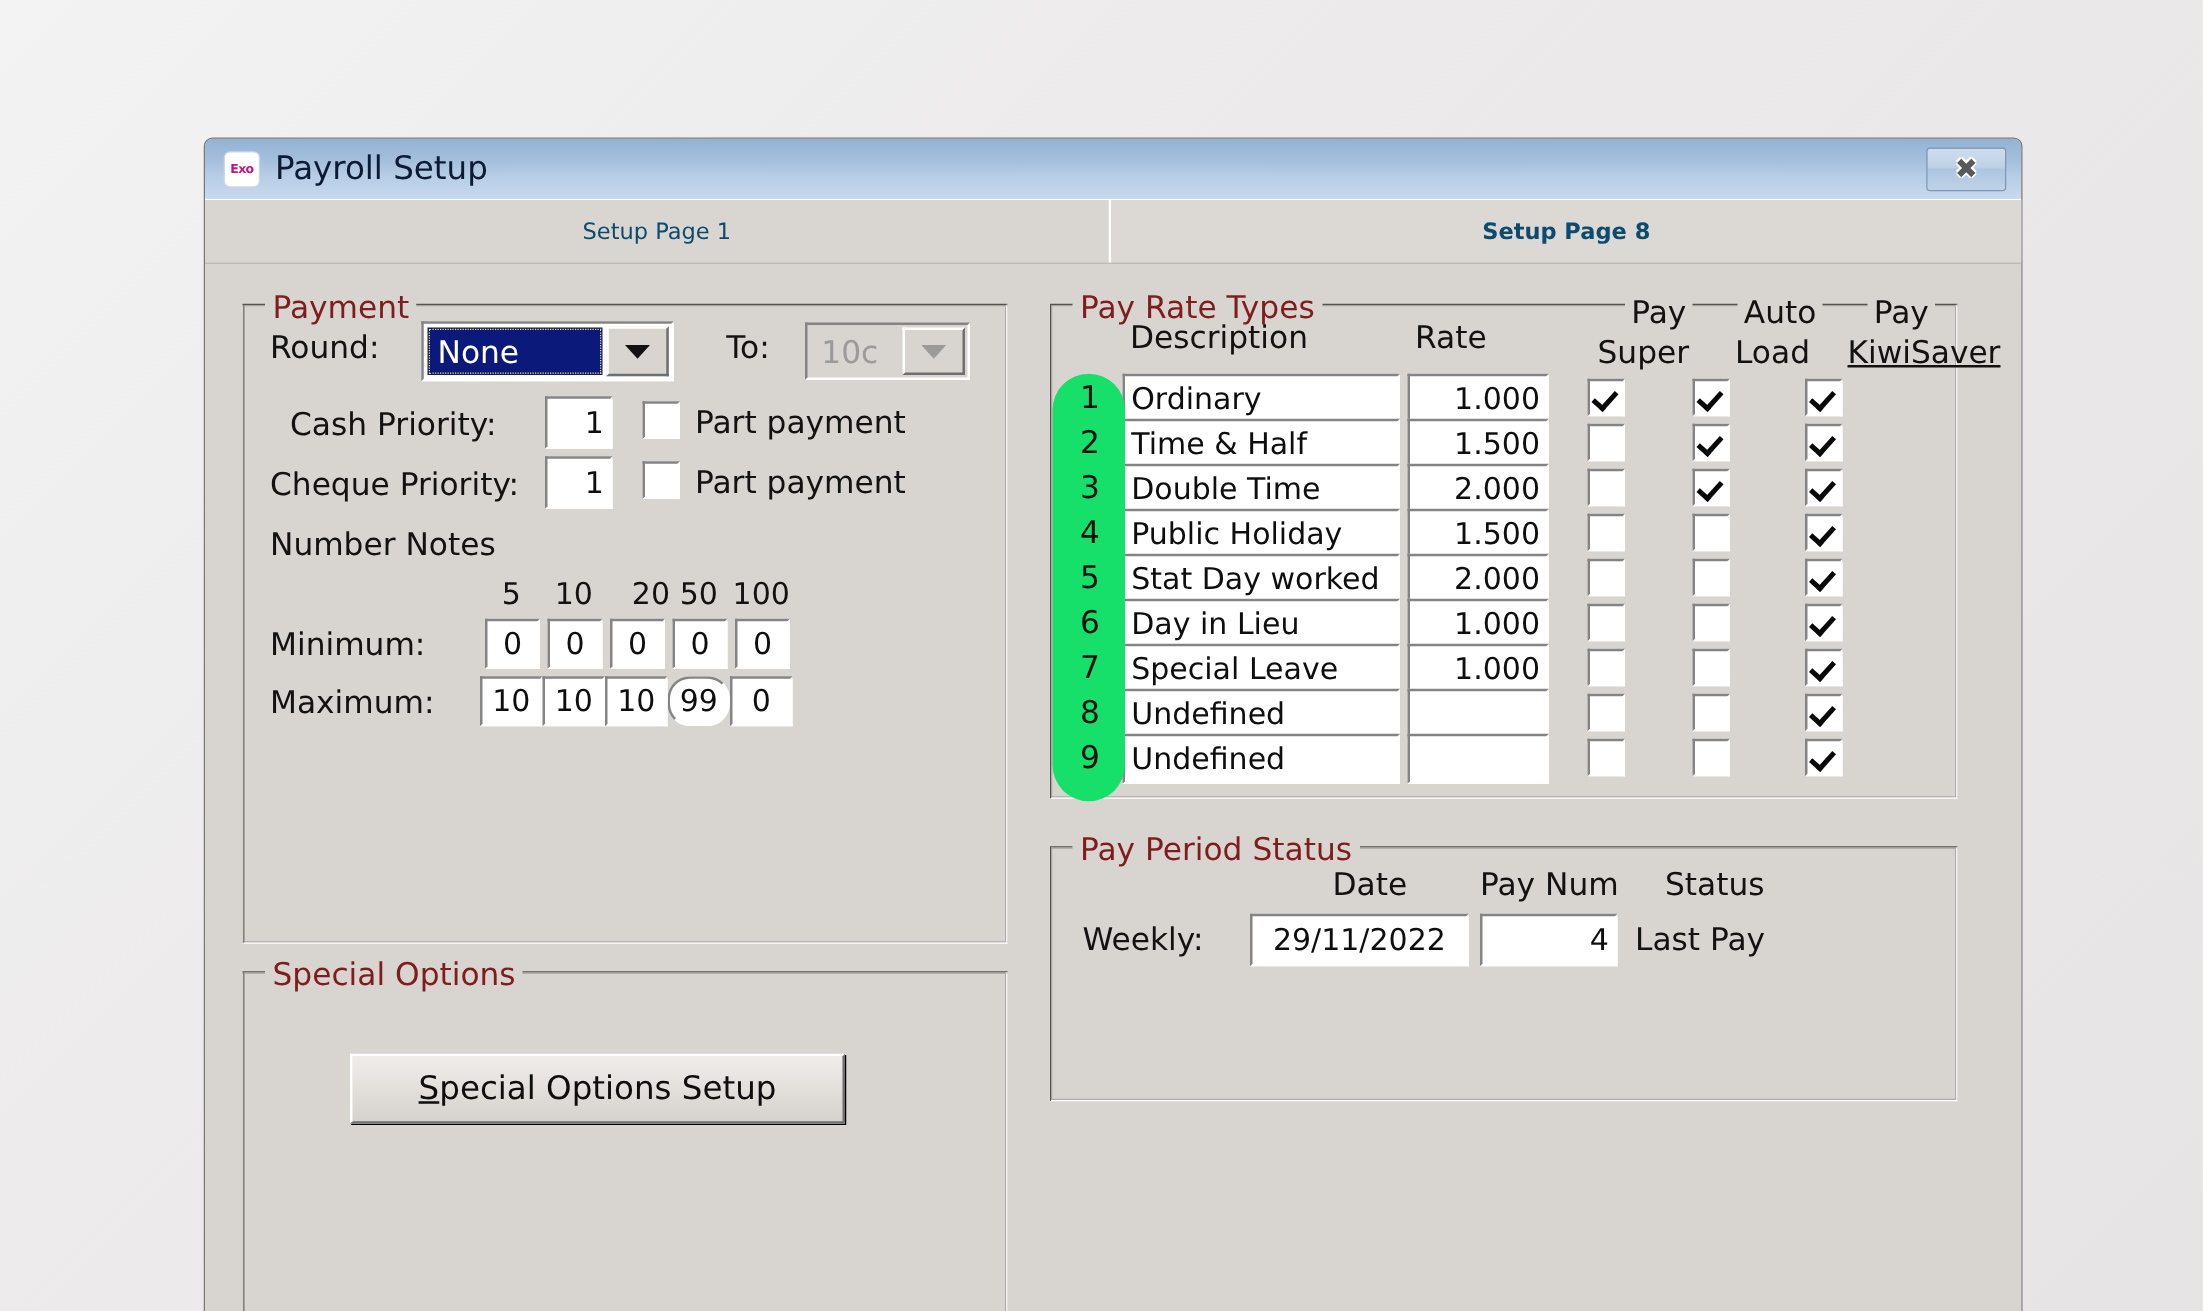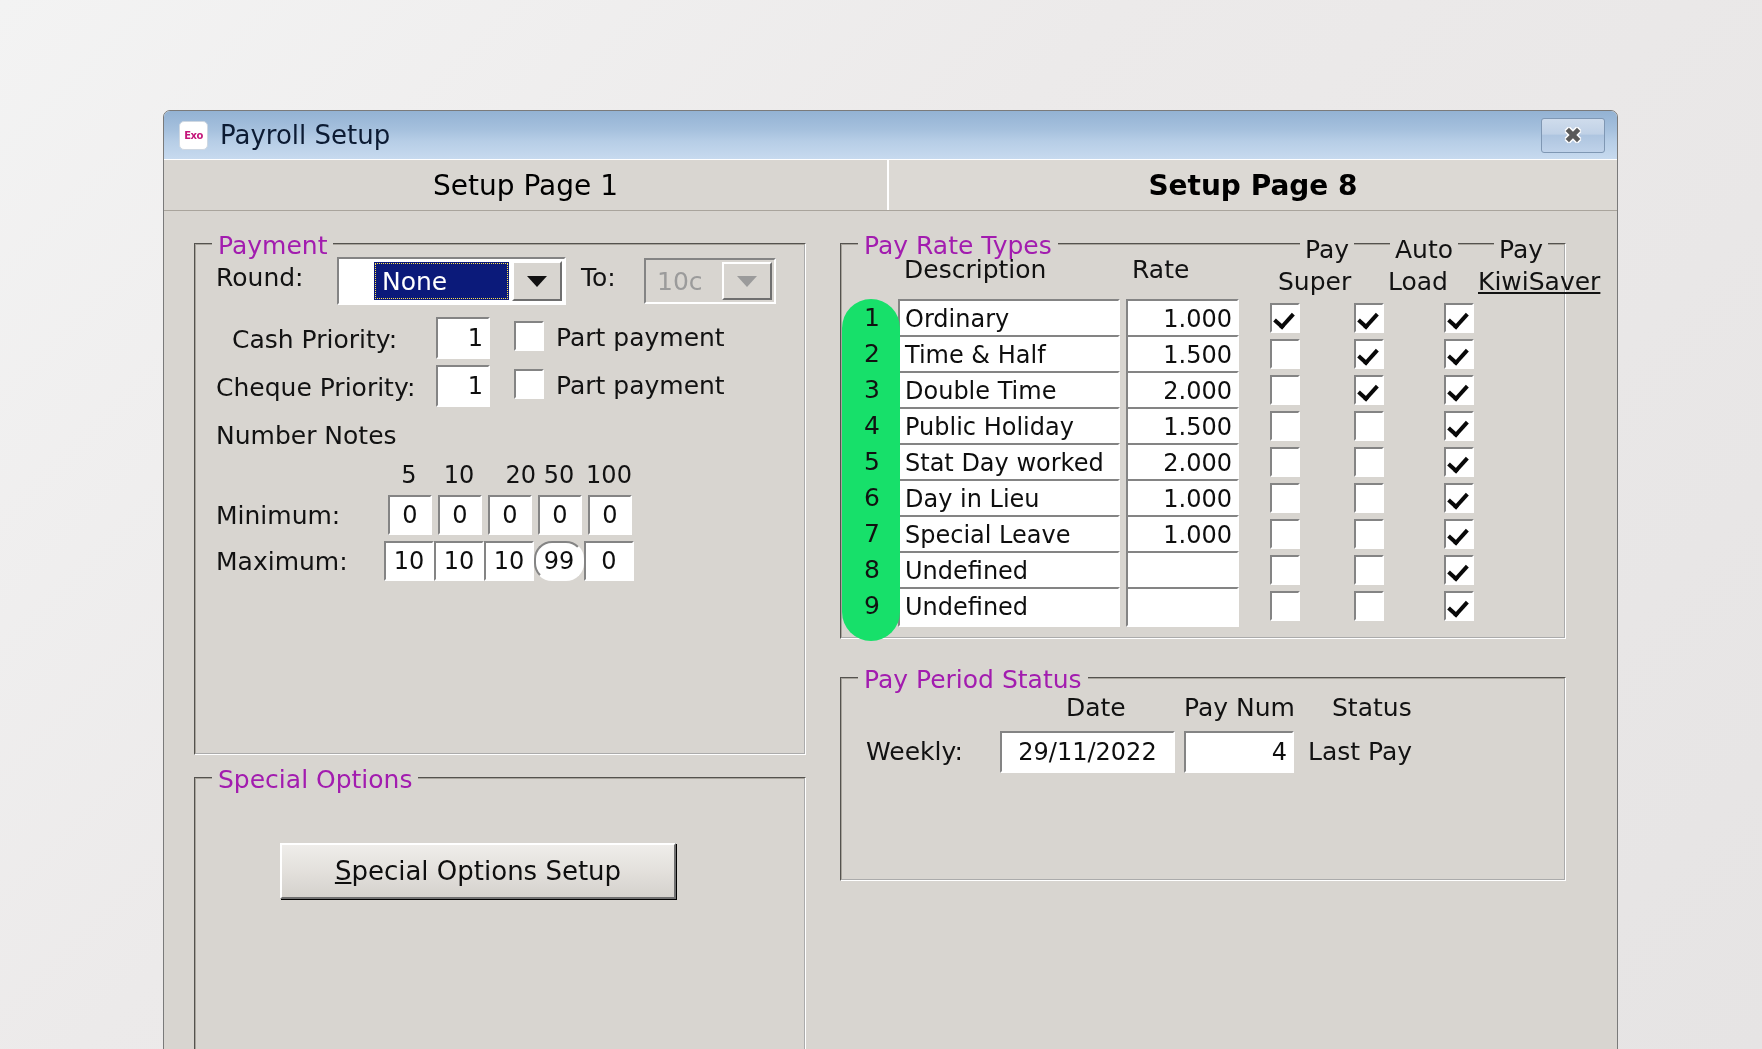--- a/index.html
+++ b/index.html
@@ -66,21 +66,21 @@
   
   #tabstrip {
     position: relative;
     height: 50px;
     background: #d8d5d0;
     border-bottom: 1px solid #a9a49c;
   }
   .tab {
     position: absolute; top: 0; height: 50px;
     display:flex; align-items:center; justify-content:center;
-    font-size: 28px; color: #000000;
+    font-size: 18px; color: #0c4a6e;
     font-family: "DejaVu Sans", sans-serif;
   }
   .tab.inactive {
     left: 0; width: 723px;
     background: #d9d6d1;
     border-right: 2px solid #ffffff;
   }
   .tab.active {
     left: 725px; width: 728px;
     background: #dcd9d4;
@@ -99,21 +99,21 @@
     position: absolute;
     border: 2px groove #ffffff;
     border-color: #a8a49c #ffffff #ffffff #a8a49c;
     box-sizing: border-box;
   }
   .groupbox > .gb-title {
     position: absolute;
     top: -14px; left: 16px;
     padding: 0 6px;
     background: #d8d5d0;
-    color: #a21caf;
+    color: #7f1d1d;
     font-size: 25px;
     font-family: "DejaVu Sans", sans-serif;
     white-space: nowrap;
   }
 
   
   .lbl {
     position: absolute;
     font-size: 25px;
     color: #121212;
@@ -257,21 +257,21 @@
       <span>Setup Page 8</span>
     </div>
   </div>
 
   <div id="client">
 
     <div class="groupbox" style="left:30px; top:32px; width:612px; height:512px;">
       <div class="gb-title">Payment</div>
 
       <div class="lbl" style="left:20px; top:18px;">Round:</div>
-      <div class="combo" style="left:141px; top:12px; width:229px; height:48px;padding-left:32px;">
+      <div class="combo" style="left:141px; top:12px; width:202px; height:48px;">
         <div class="sel">None</div>
         <div class="btn">
           <span class="arrow-down"></span>
         </div>
       </div>
 
       <div class="lbl" style="left:385px; top:18px;">To:</div>
       <div class="combo disabled" style="left:448px; top:13px; width:132px; height:46px;">
         <div class="sel">10c</div>
         <div class="btn">

